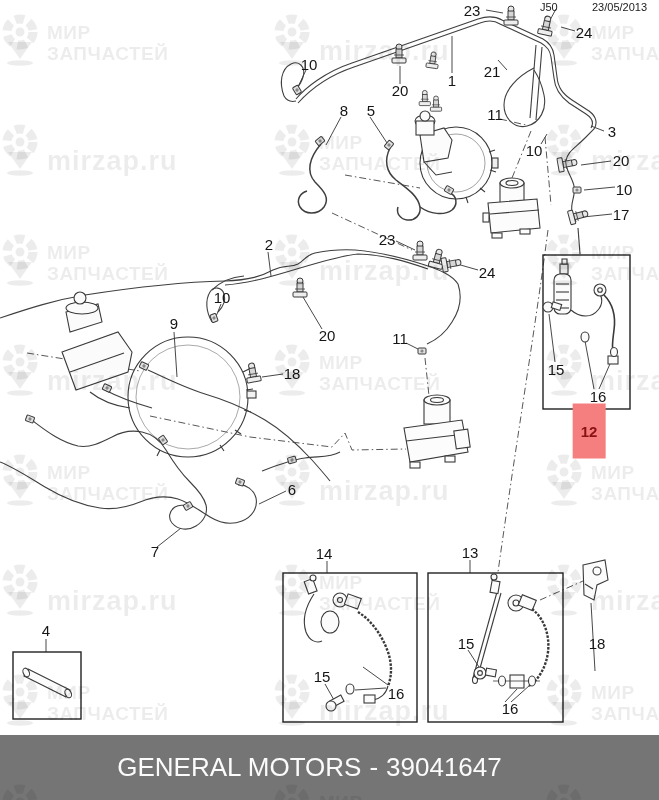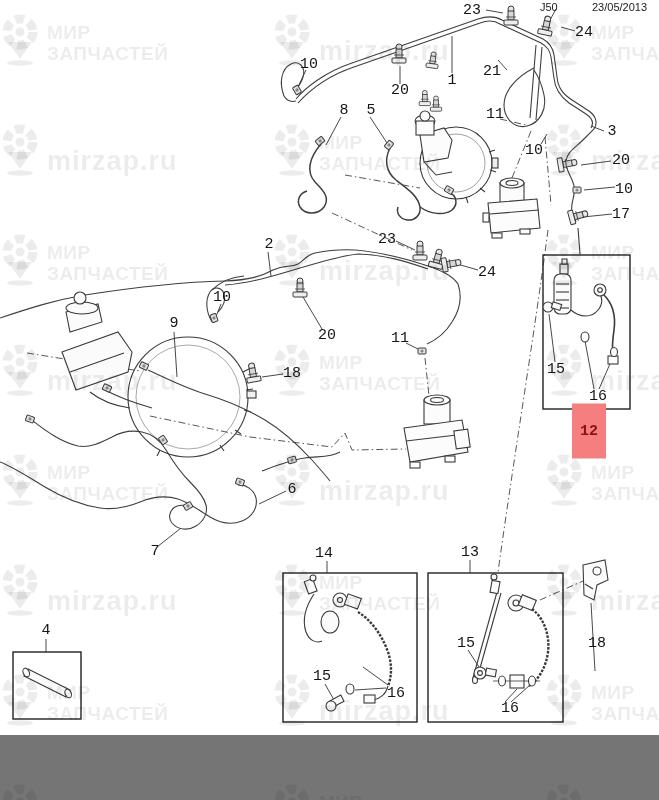--- a/index.html
+++ b/index.html
@@ -9,21 +9,21 @@
   #wm-layer{position:absolute;left:0;top:10px;width:659px;height:800px;z-index:3;pointer-events:none;}
   .wm-tile{position:absolute;display:flex;align-items:flex-start;white-space:nowrap;}
   .wm-text{color:rgba(0,0,0,0.075);margin-left:7px;}
   .wm-brand{font-weight:bold;font-size:19px;line-height:21px;margin-top:10px;letter-spacing:.5px;}
   .wm-site{font-weight:bold;font-size:27px;margin-top:24px;letter-spacing:1px;}
   
   #art{position:absolute;left:0;top:0;z-index:1;}
   
   #callout-layer{position:absolute;left:0;top:0;width:659px;height:735px;z-index:2;}
   .callout{position:absolute;transform:translate(-50%,-50%);font-size:15px;color:#151515;
-           line-height:1;font-family:Liberation Mono, monospace;}
+           line-height:1;}
   .callout.hl{background:#f57f7f;color:#8b1212;padding:20px 8px;font-weight:bold;}
   
   .hdr{position:absolute;z-index:2;color:#1a1a1a;}
   #hdr-code{left:540px;top:1px;font-size:11px;}
   #hdr-date{left:592px;top:1px;font-size:11px;}
   
   #footer-bar{position:absolute;left:0;top:735px;width:659px;height:65px;background:#757575;
               z-index:2;display:flex;align-items:center;justify-content:center;
               color:#fbfbfb;font-size:26px;letter-spacing:0px;}
   #footer-bar .gap{width:40px;}
@@ -557,15 +557,18 @@
       <div class="callout" style="left: 324px; top: 553px; text-align: right;">14</div>
       <div class="callout" style="left: 470px; top: 552px;">13</div>
       <div class="callout" style="left: 322px; top: 676px;">15</div>
       <div class="callout" style="left: 396px; top: 693px;">16</div>
       <div class="callout" style="left: 466px; top: 643px;">15</div>
       <div class="callout" style="left: 510px; top: 708px;">16</div>
       <div class="callout" style="left: 597px; top: 643px; text-align: right;">18</div>
     </div>
 
   <div id="footer-bar">
+    <span id="footer-left">
+      <span>GENERAL MOTORS</span><span>-</span><span>39041647</span>
+    </span>
     <span class="gap"></span>
   </div>
 </div>
 
 </body></html>

